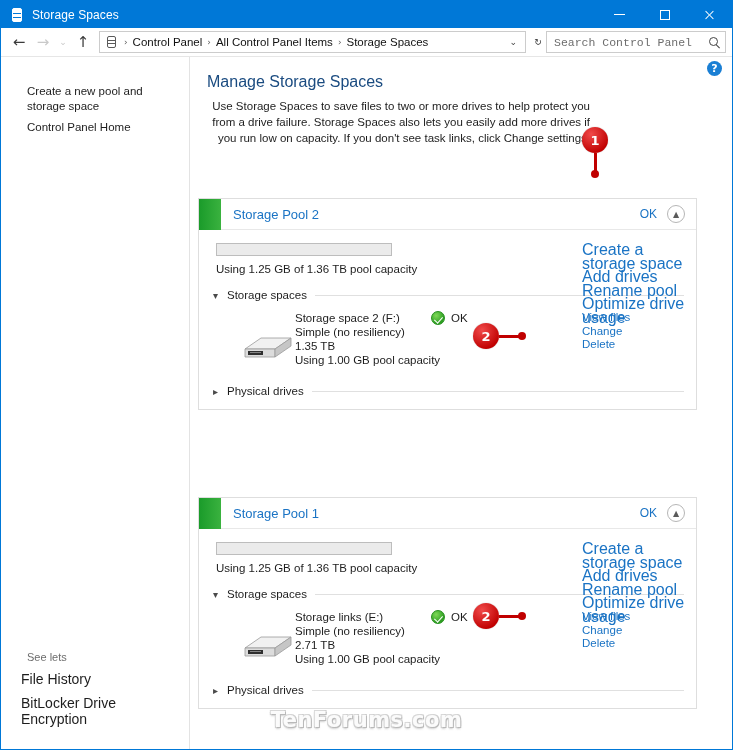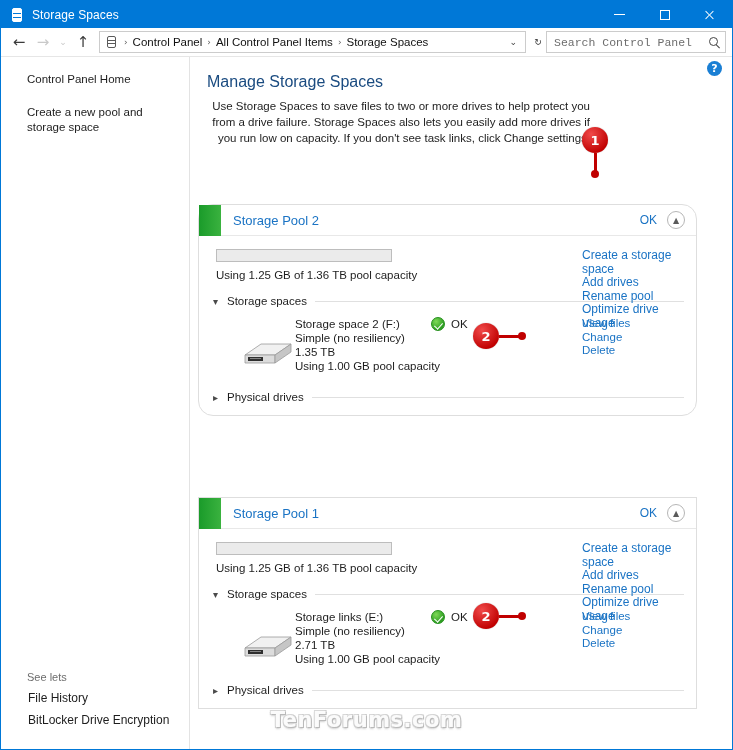--- a/index.html
+++ b/index.html
@@ -171,22 +171,22 @@
   .sb-link.spaced { margin-top: 12px; }
   .see-also-block {
     position: absolute;
     left: 0; right: 0; bottom: 18px;
   }
   .see-also-title {
     font-size: 11px; color: #6d6d6d;
     padding: 2px 16px 4px 26px;
   }
   .see-also-link {
-    font-size: 12px; color: #1d1d1d;
-    padding: 4px 16px 4px 27px;
+    font-size: 14px; color: #1d1d1d;
+    padding: 4px 16px 4px 20px;
   }
 
   .content {
     flex: 1 1 auto;
     position: relative;
     background: #ffffff;
     padding: 0;
     overflow: hidden;
   }
   .help-icon {
@@ -281,21 +281,21 @@
     font-size: 11.5px; color: #1d1d1d;
     padding-top: 7px;
   }
   .pool-tasks {
     position: absolute;
     right: 10px; top: 13px;
     width: 104px;
     text-align: left;
   }
   .task-link {
-    font-size: 12px; color: #1a73c4;
+    font-size: 16px; color: #1a73c4;
     line-height: 13.5px;
     padding-bottom: 0px;
   }
   .task-link.wrap { line-height: 13.5px; }
 
   
   .section-head {
     display: flex; align-items: center;
     margin: 14px 12px 0 14px;
   }
@@ -469,22 +469,22 @@
 
     <div class="searchbox">
       <span class="search-placeholder">Search Control Panel</span>
       <span class="search-icon"></span>
     </div>
   </div>
 
   <div class="body">
 
     <div class="sidebar">
+      <div class="sb-link spaced">Create a new pool and storage space</div>
       <div class="sb-link">Control Panel Home</div>
-      <div class="sb-link spaced">Create a new pool and storage space</div>
 
       <div class="see-also-block">
         <div class="see-also-title">See lets</div>
         <div class="see-also-link">File History</div>
         <div class="see-also-link">BitLocker Drive Encryption</div>
       </div>
     </div>
 
     <div class="content">
 
@@ -493,21 +493,21 @@
       <h1 class="page-title">Manage Storage Spaces</h1>
       <div class="page-desc">Use Storage Spaces to save files to two or more drives to help protect you from a drive failure. Storage Spaces also lets you easily add more drives if you run low on capacity. If you don't see task links, click Change settings.</div>
 
 
       <div class="callout" style="left:392px; top:70px;">
         <div class="callout-circle">1</div>
         <div class="callout-stem-v"></div>
         <div class="callout-dot"></div>
       </div>
 
-      <div class="pool" style="top:147px;border-radius:15px;">
+      <div class="pool" style="top:141px;">
         <div class="pool-header">
           <div class="pool-accent"></div>
           <div class="pool-name">Storage Pool 2</div>
           <div class="pool-status">OK</div>
           <div class="circle-chevron">▲</div>
         </div>
 
         <div class="pool-body">
           <div class="capacity-row">
             <div class="capacity-bar"></div>

